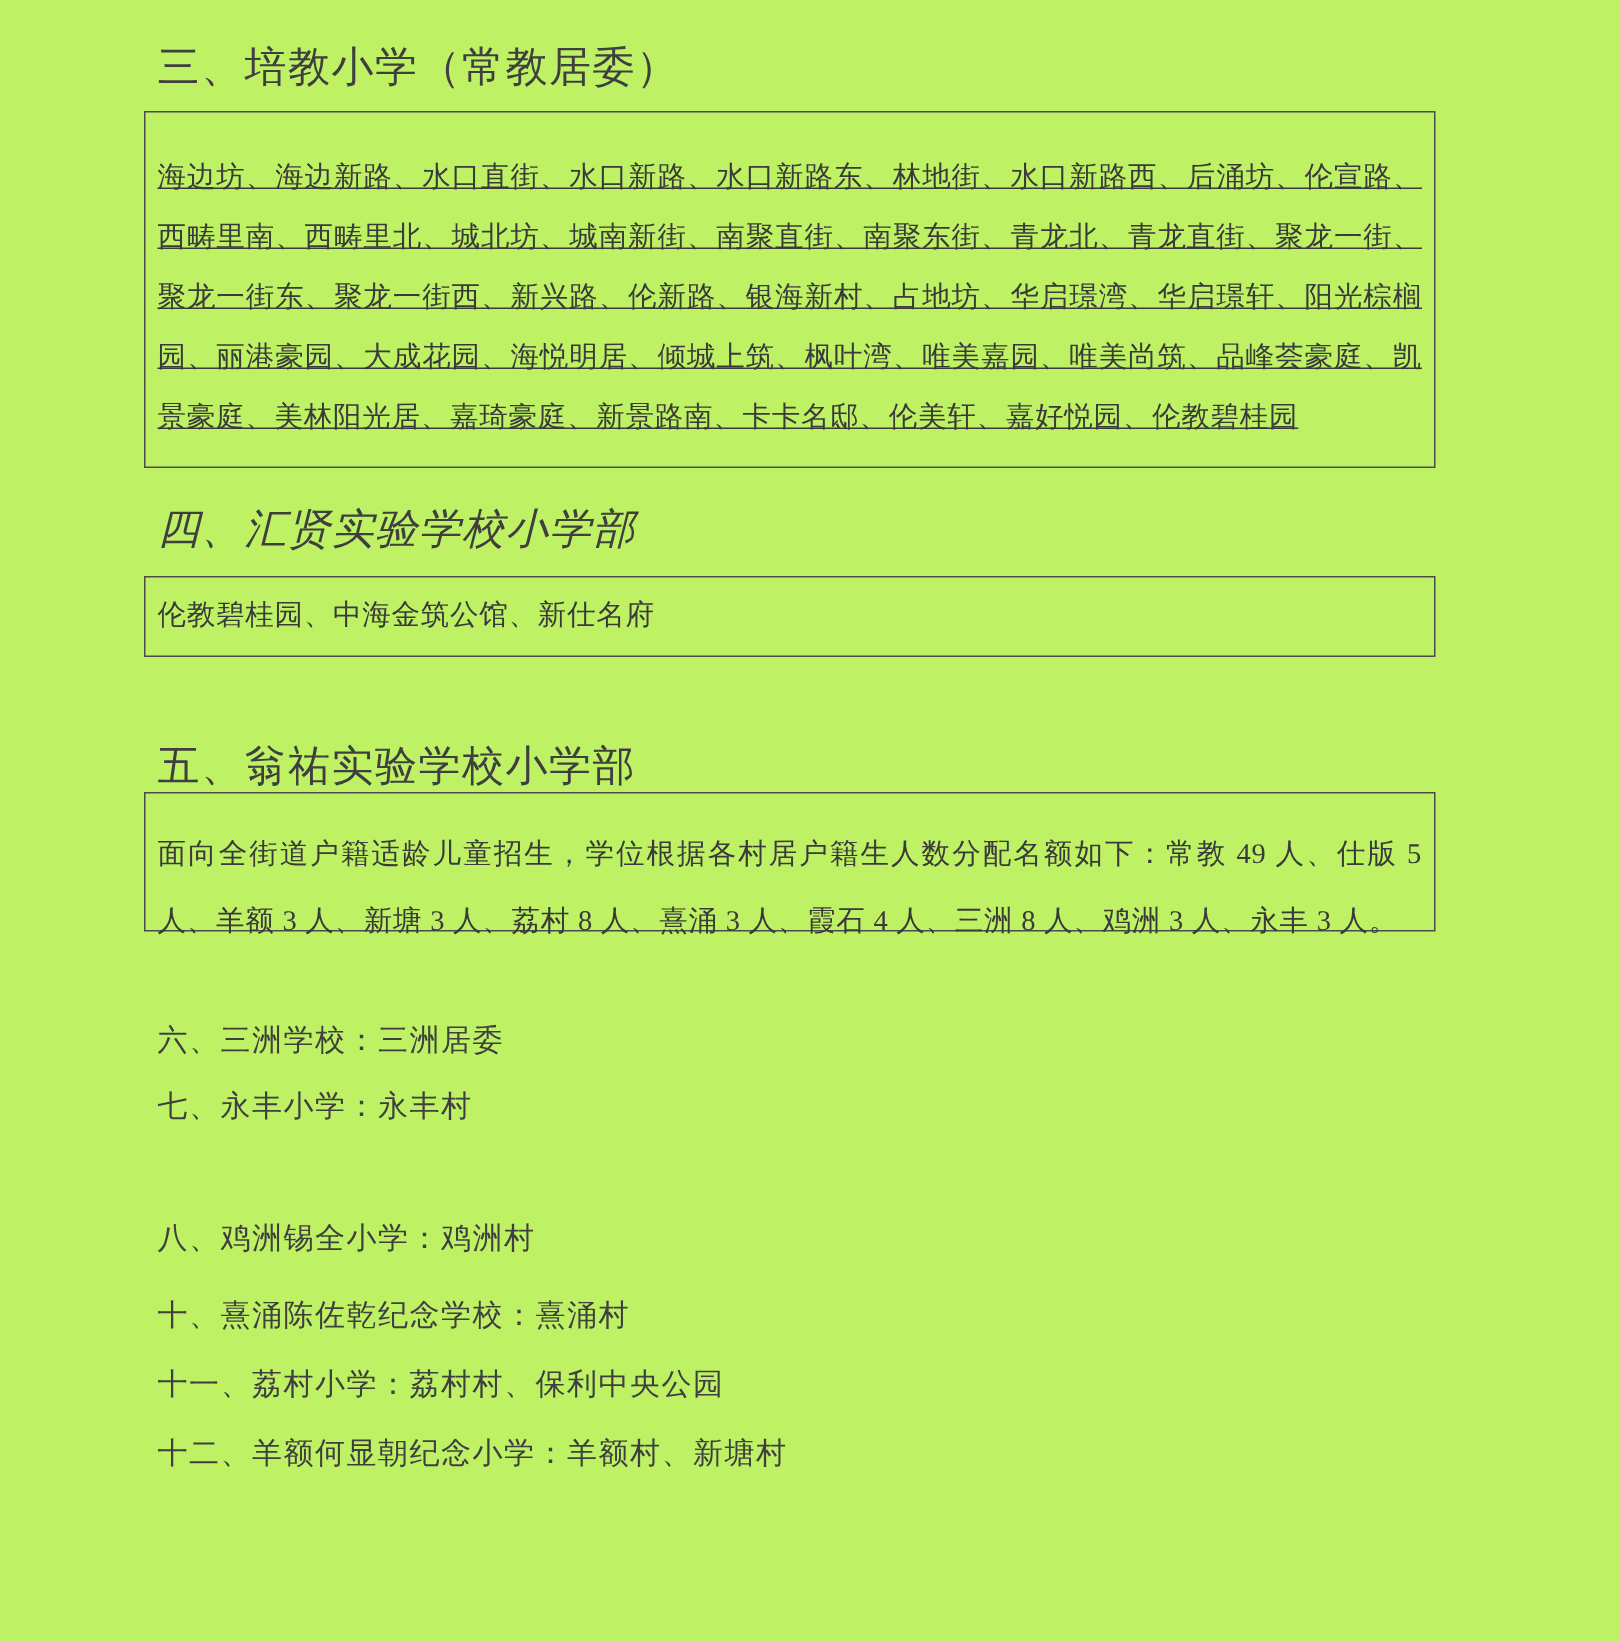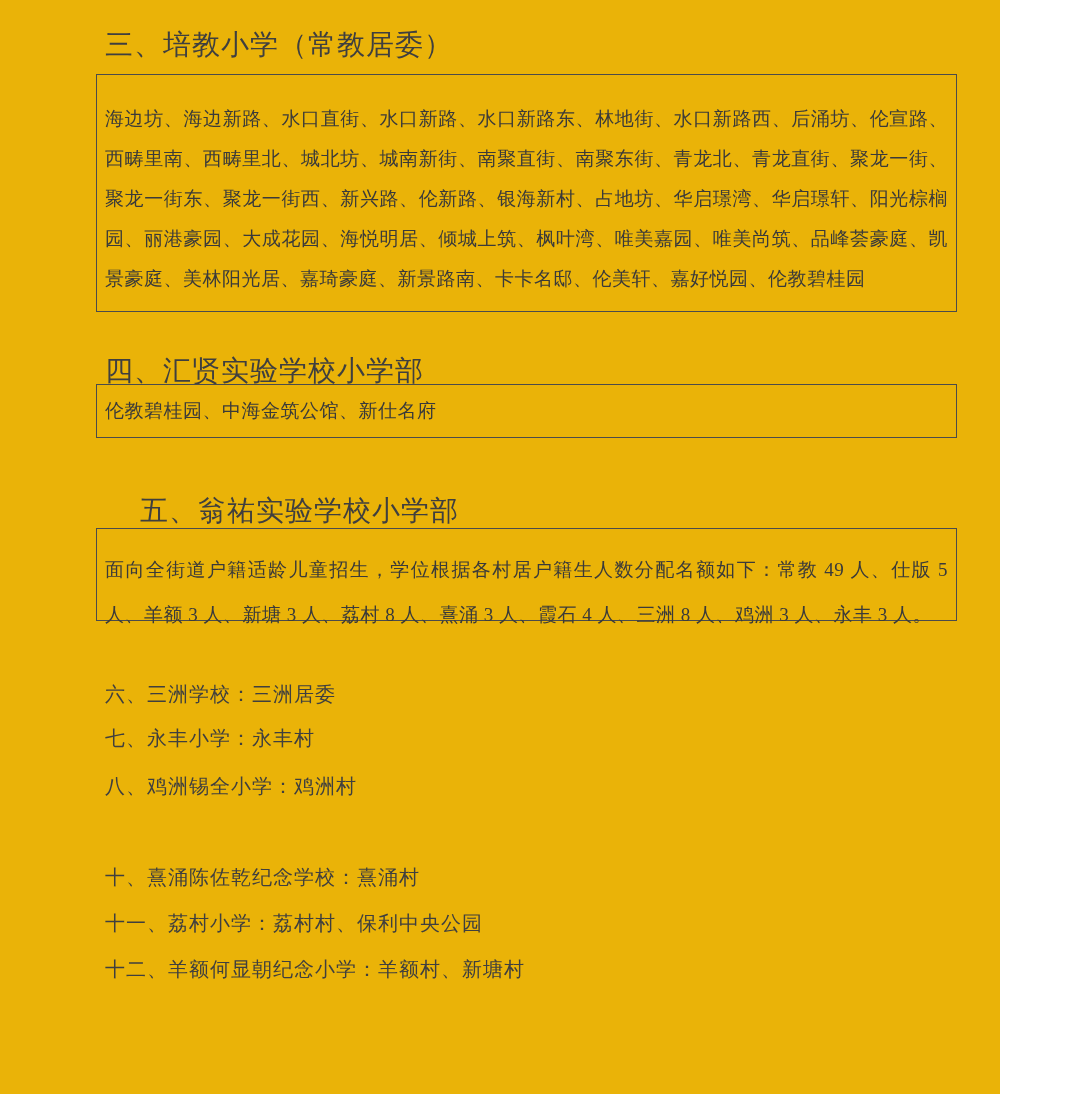--- a/index.html
+++ b/index.html
@@ -2,78 +2,78 @@
 <html><head>
 <meta charset="utf-8">
 <style>
   html, body {
     margin: 0;
     padding: 0;
     background: #ffffff;
   }
   .page {
     position: relative;
-    width: 1000px;
+    width: 1080px;
     height: 1094px;
-    background: #eab308;
+    background: #bef264;
     overflow: hidden;
     font-family: "Liberation Serif", "DejaVu Serif", serif;
     color: #3a3a3a;
   }
   .heading {
     position: absolute;
     left: 105px;
     margin: 0;
     font-size: 28px;
     font-weight: 400;
     letter-spacing: 1px;
     color: #3f3f3f;
     white-space: nowrap;
   }
   #heading-3 { top: 26px; }
-  #heading-4 { top: 352px; }
-  #heading-5 { top: 492px; margin-left: 35px; }
+  #heading-4 { top: 334px; font-style: italic; }
+  #heading-5 { top: 492px; }
 
   .box {
     position: absolute;
     left: 96px;
     width: 861px;
     box-sizing: border-box;
     border: 1px solid #4b4b4b;
     background: transparent;
   }
   #box-1 { top: 74px;  height: 238px; padding: 24px 8px 0 8px; }
   #box-2 { top: 384px; height: 54px;  padding: 0 8px; }
   #box-3 { top: 528px; height: 93px;  padding: 18px 8px 0 8px; }
 
   .box p {
     margin: 0;
     font-size: 19px;
     letter-spacing: 0.5px;
     color: #3a3a3a;
     text-align: justify;
   }
-  #box-1 p { line-height: 40px; }
+  #box-1 p { line-height: 40px; text-decoration: underline; }
   #box-2 p { line-height: 52px; text-align: left; }
   #box-3 p { line-height: 45px; }
 
   .list-item {
     position: absolute;
     left: 105px;
     margin: 0;
     font-size: 20px;
     font-weight: 400;
     letter-spacing: 1px;
     line-height: 36px;
     color: #3f3f3f;
     white-space: nowrap;
   }
   #list-item-0 { top: 676px; }
   #list-item-1 { top: 720px; }
-  #list-item-2 { top: 768px; text-align: right; }
+  #list-item-2 { top: 808px; text-align: right; }
   #list-item-3 { top: 813px; }
   #list-item-4 { top: 859px; }
   #list-item-5 { top: 905px; }
   #list-item-6 { top: 951px; }
   #list-item-7 { top: 996px; }
 </style>
 </head>
 <body>
 
 <div class="page">

